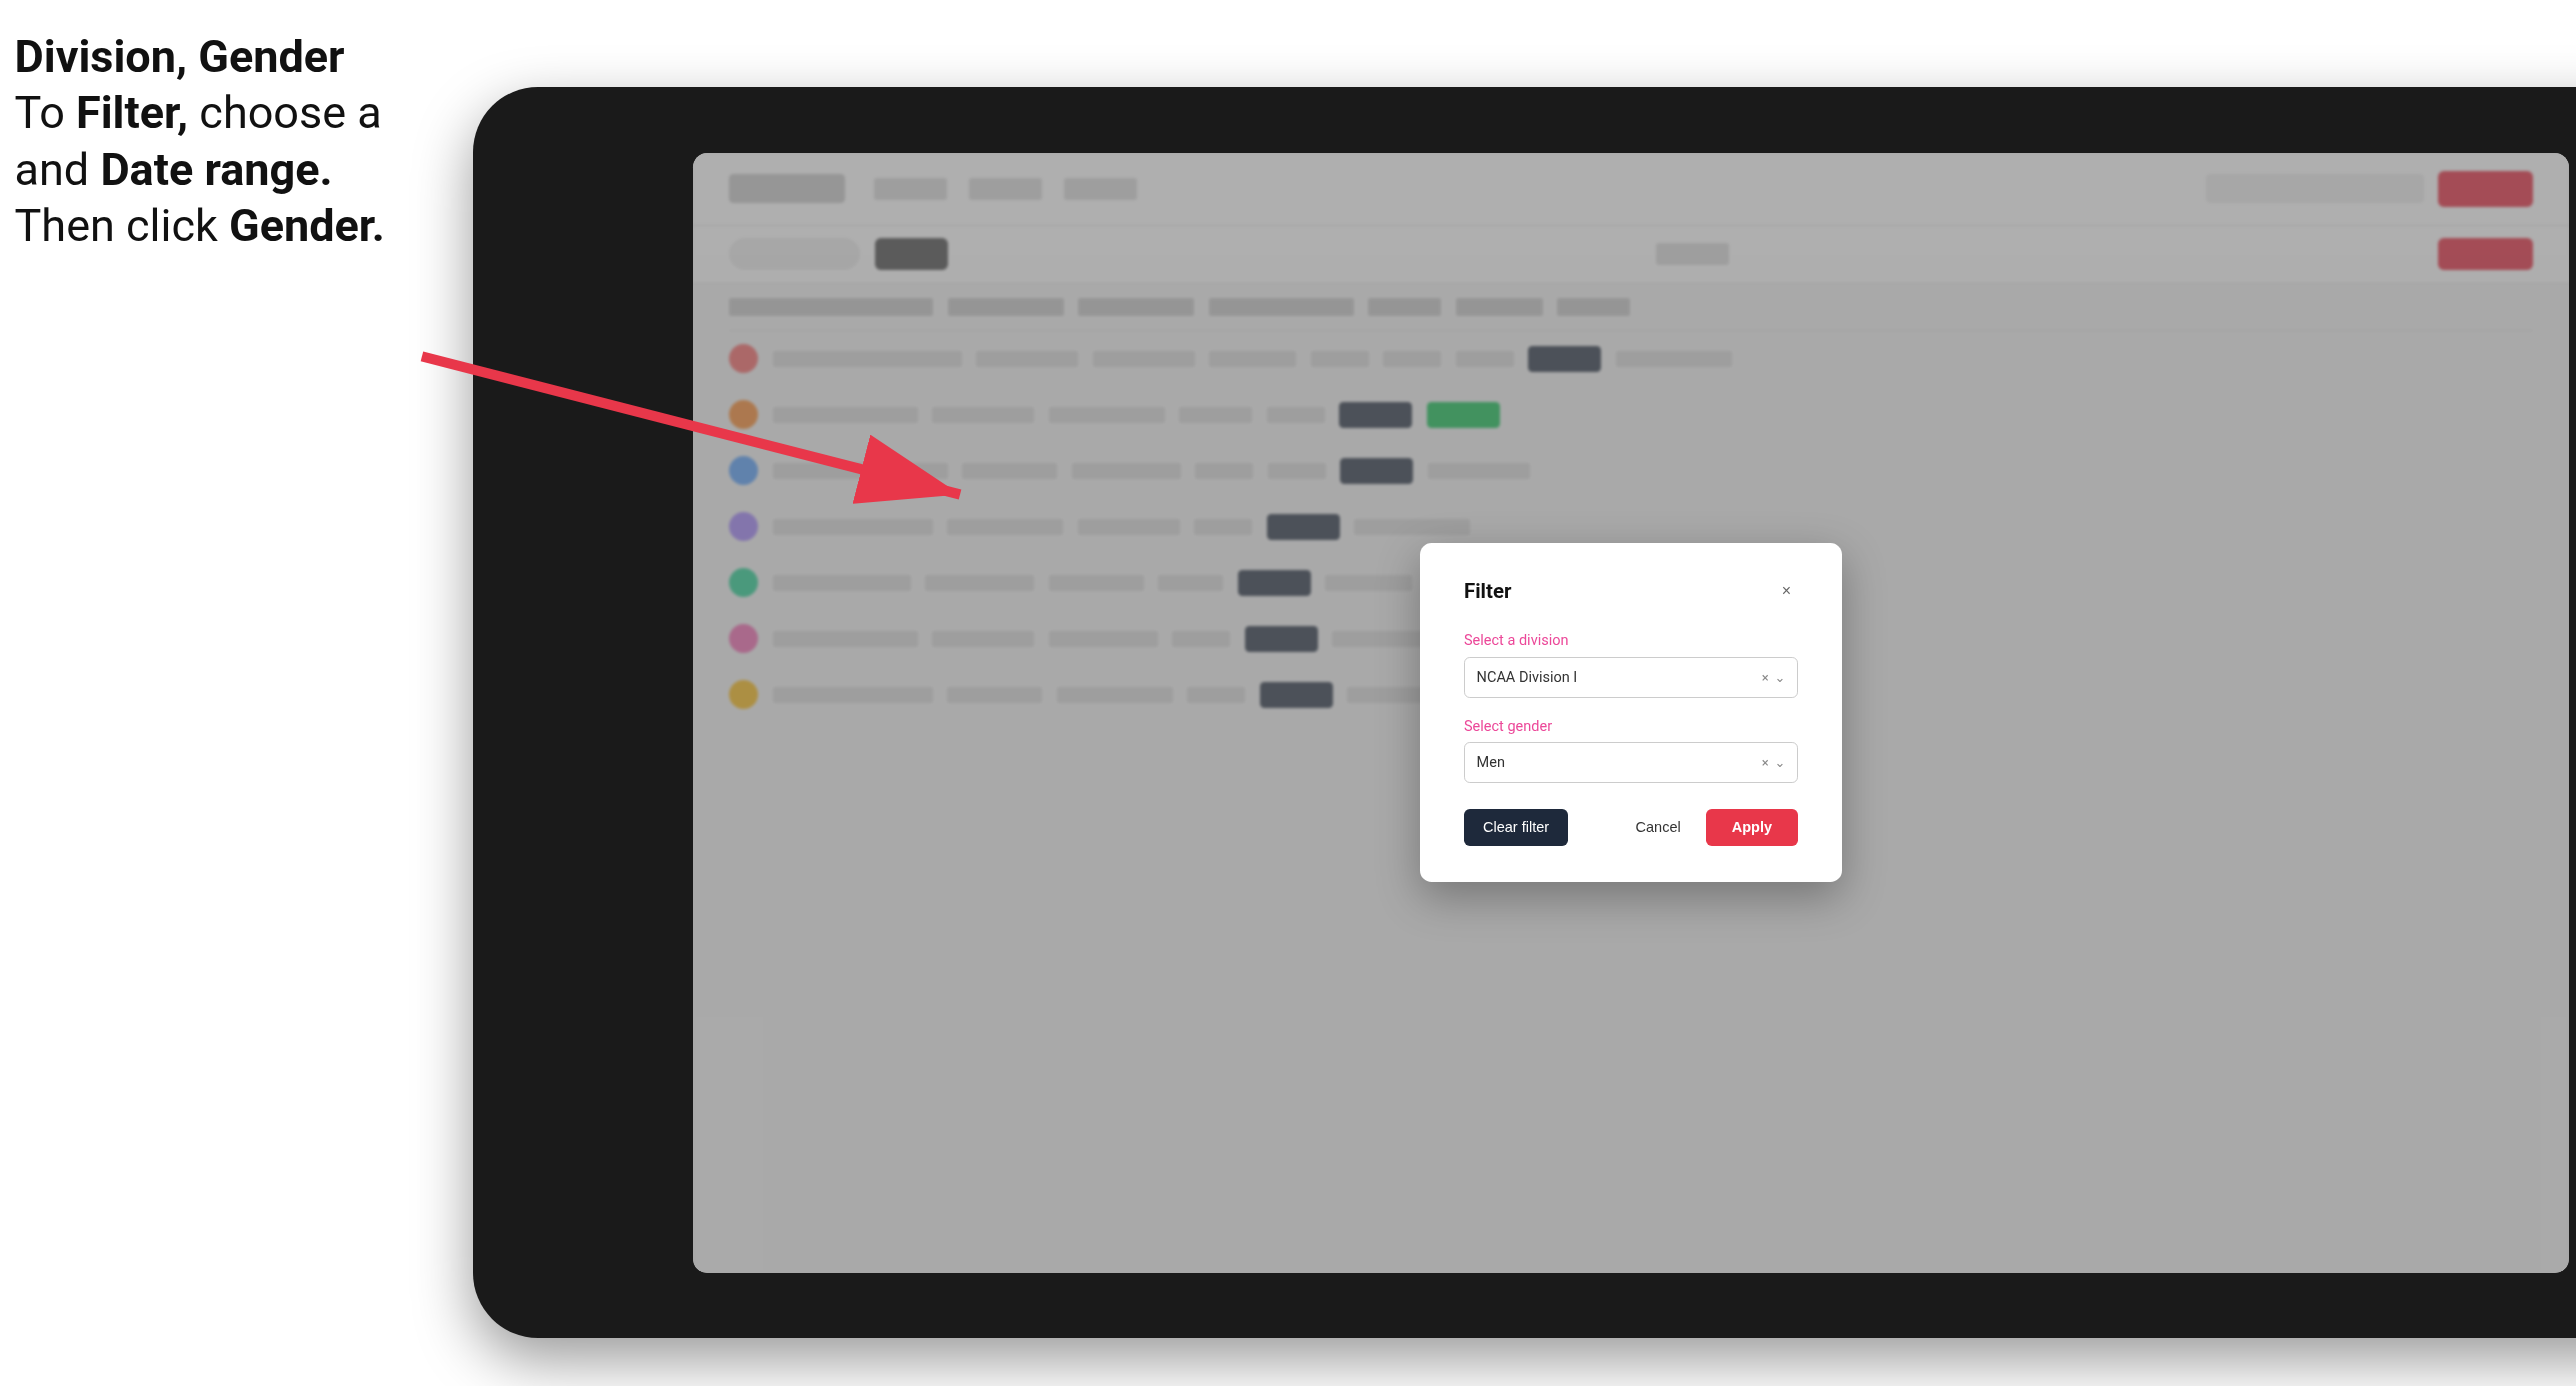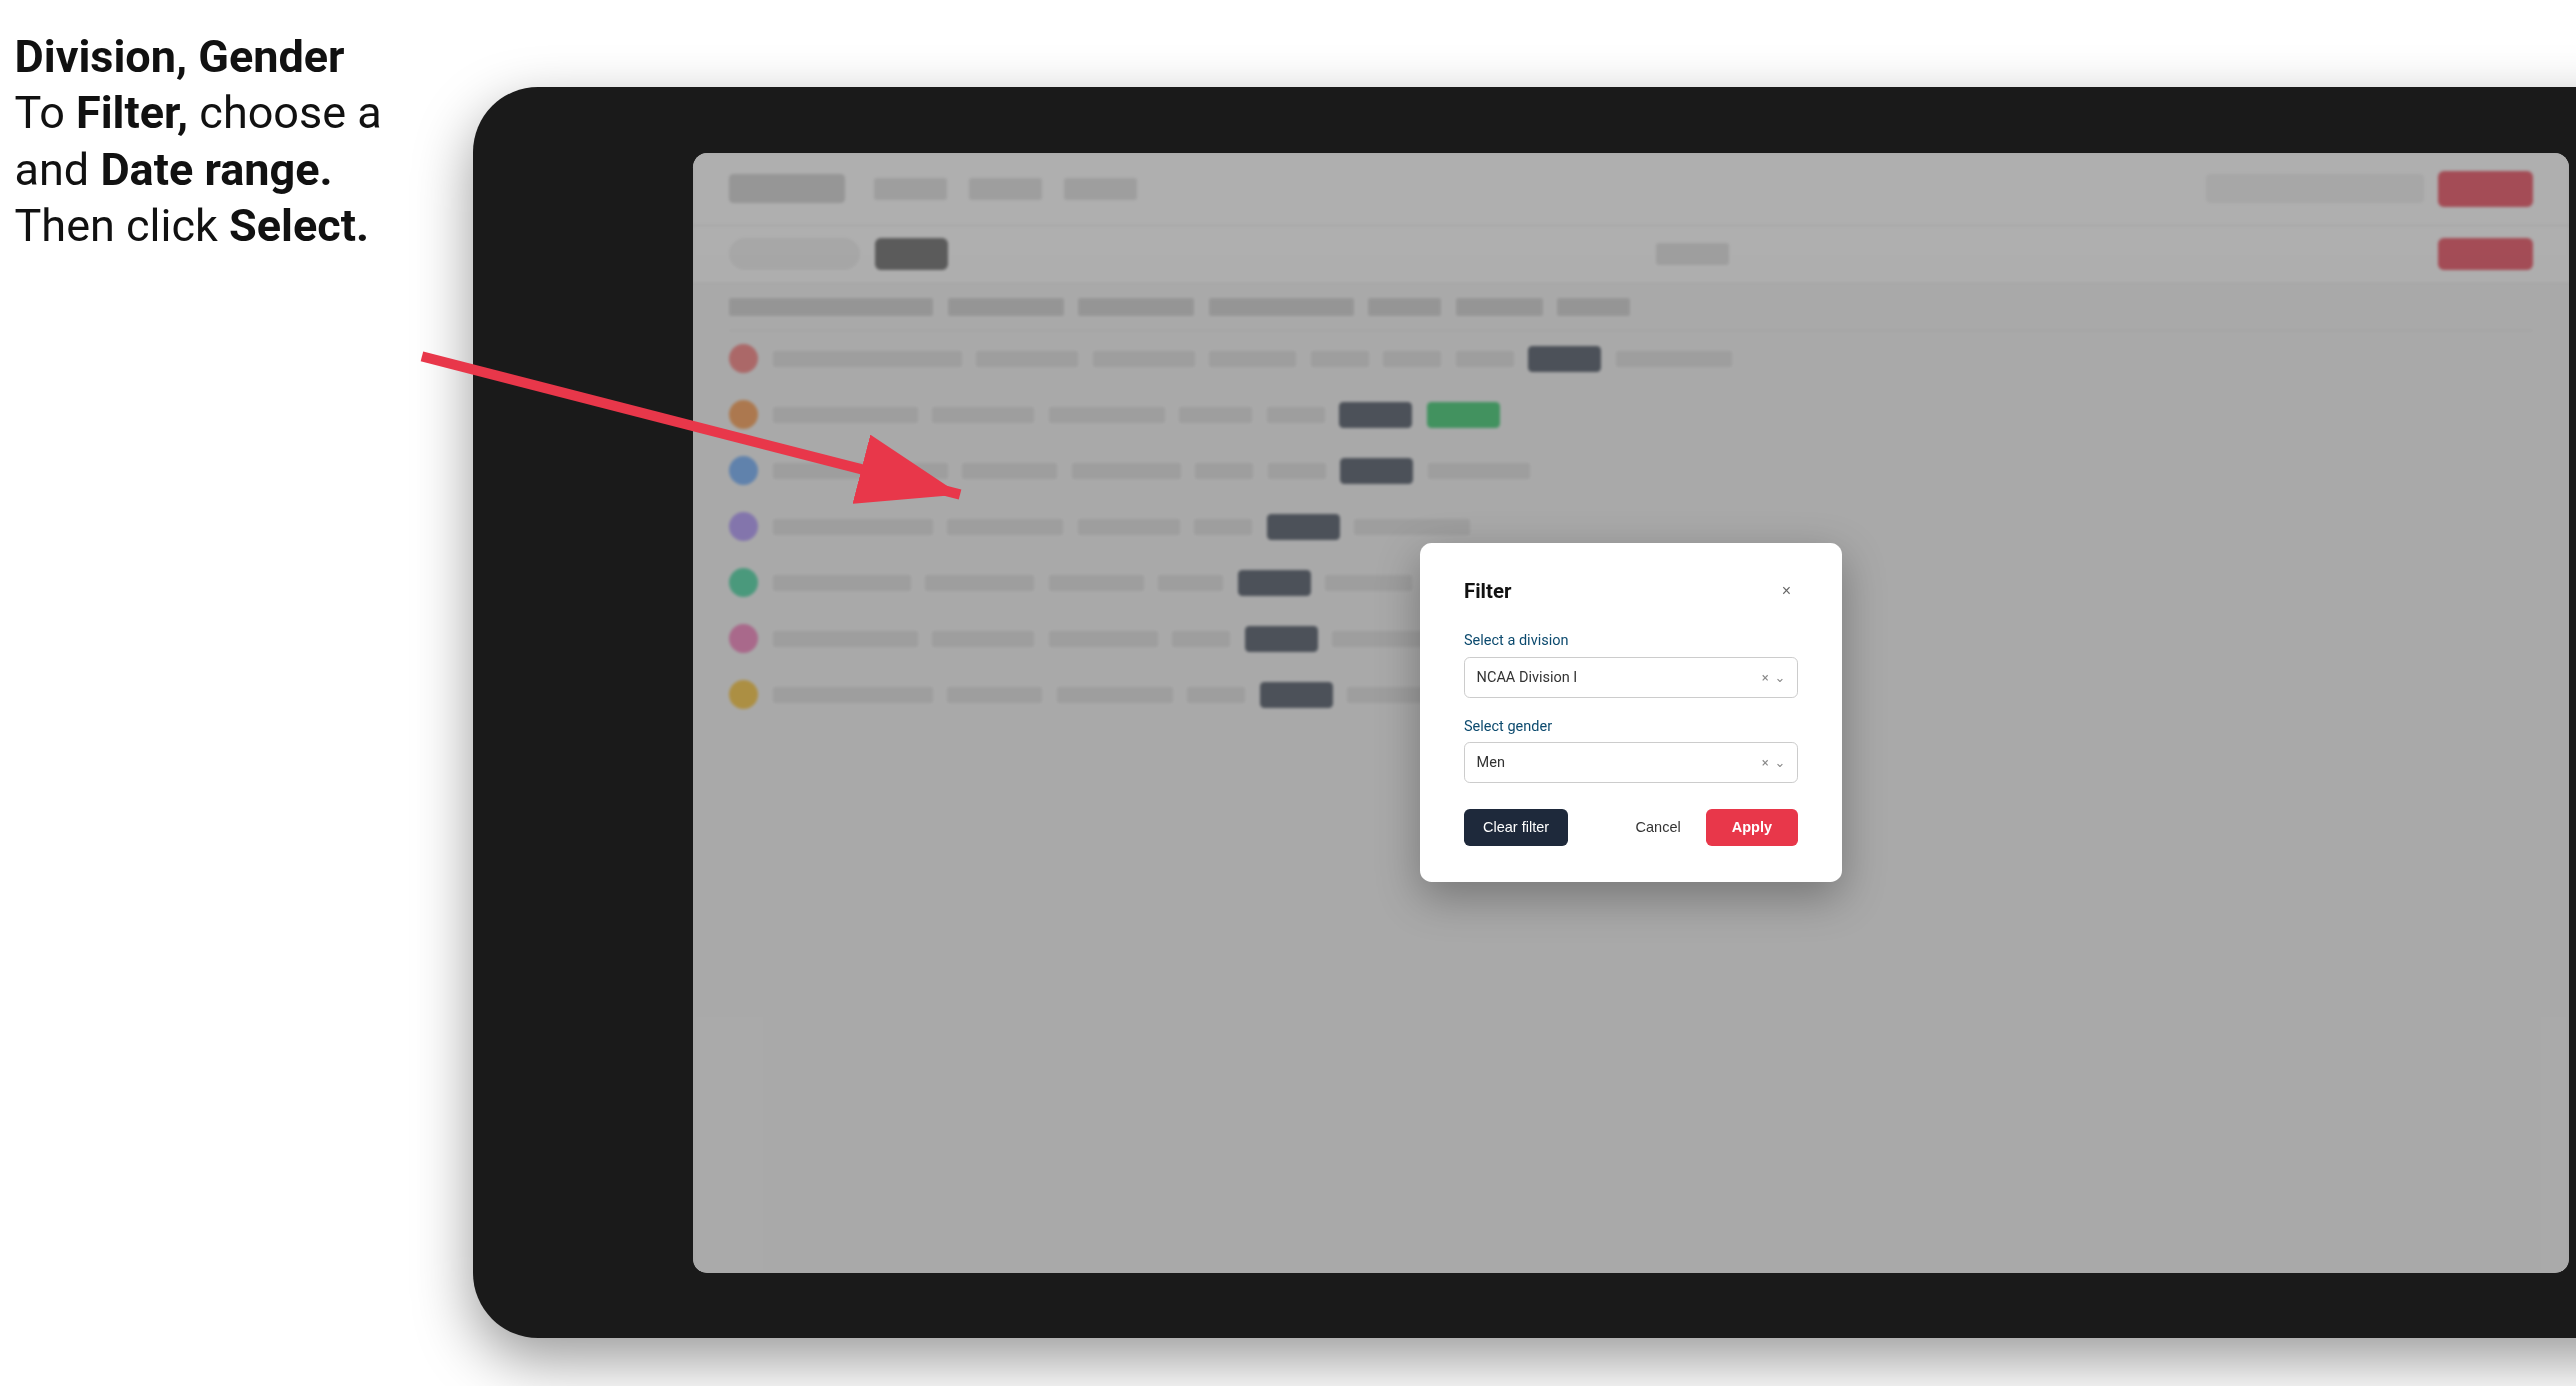--- a/index.html
+++ b/index.html
@@ -257,21 +257,21 @@
       background: transparent;
       border: none;
     }
 
     .modal-field {
       margin-bottom: 20.4px;
     }
 
     .modal-label {
       font-size: 14.5px;
-      color: #0c4a6e;
+      color: #ec4899;
       margin-bottom: 7.3px;
       display: block;
     }
 
     .modal-select {
       width: 100%;
       height: 41px;
       border: 0.7px solid #ccc;
       border-radius: 5.8px;
       padding: 0 11.6px;
@@ -367,21 +367,21 @@
       z-index: 100;
     }
   </style>
 </head>
 <body>
 
 <div class="instruction-text">
   <div><strong>Division, Gender</strong></div>
   <div>To <strong>Filter,</strong> choose a</div>
   <div>and <strong>Date range.</strong></div>
-  <div>Then click <strong>Select.</strong></div>
+  <div>Then click <strong>Gender.</strong></div>
 </div>
 
 <svg class="arrow-svg" viewBox="0 0 3542 1906" xmlns="http://www.w3.org/2000/svg">
   <defs>
     <marker id="arrowhead" markerWidth="10" markerHeight="7" refX="10" refY="3.5" orient="auto">
       <polygon points="0 0, 10 3.5, 0 7" fill="#e8374a"></polygon>
     </marker>
   </defs>
   <line x1="580" y1="490" x2="1320" y2="680" stroke="#e8374a" stroke-width="14" marker-end="url(#arrowhead)"></line>
 </svg>

